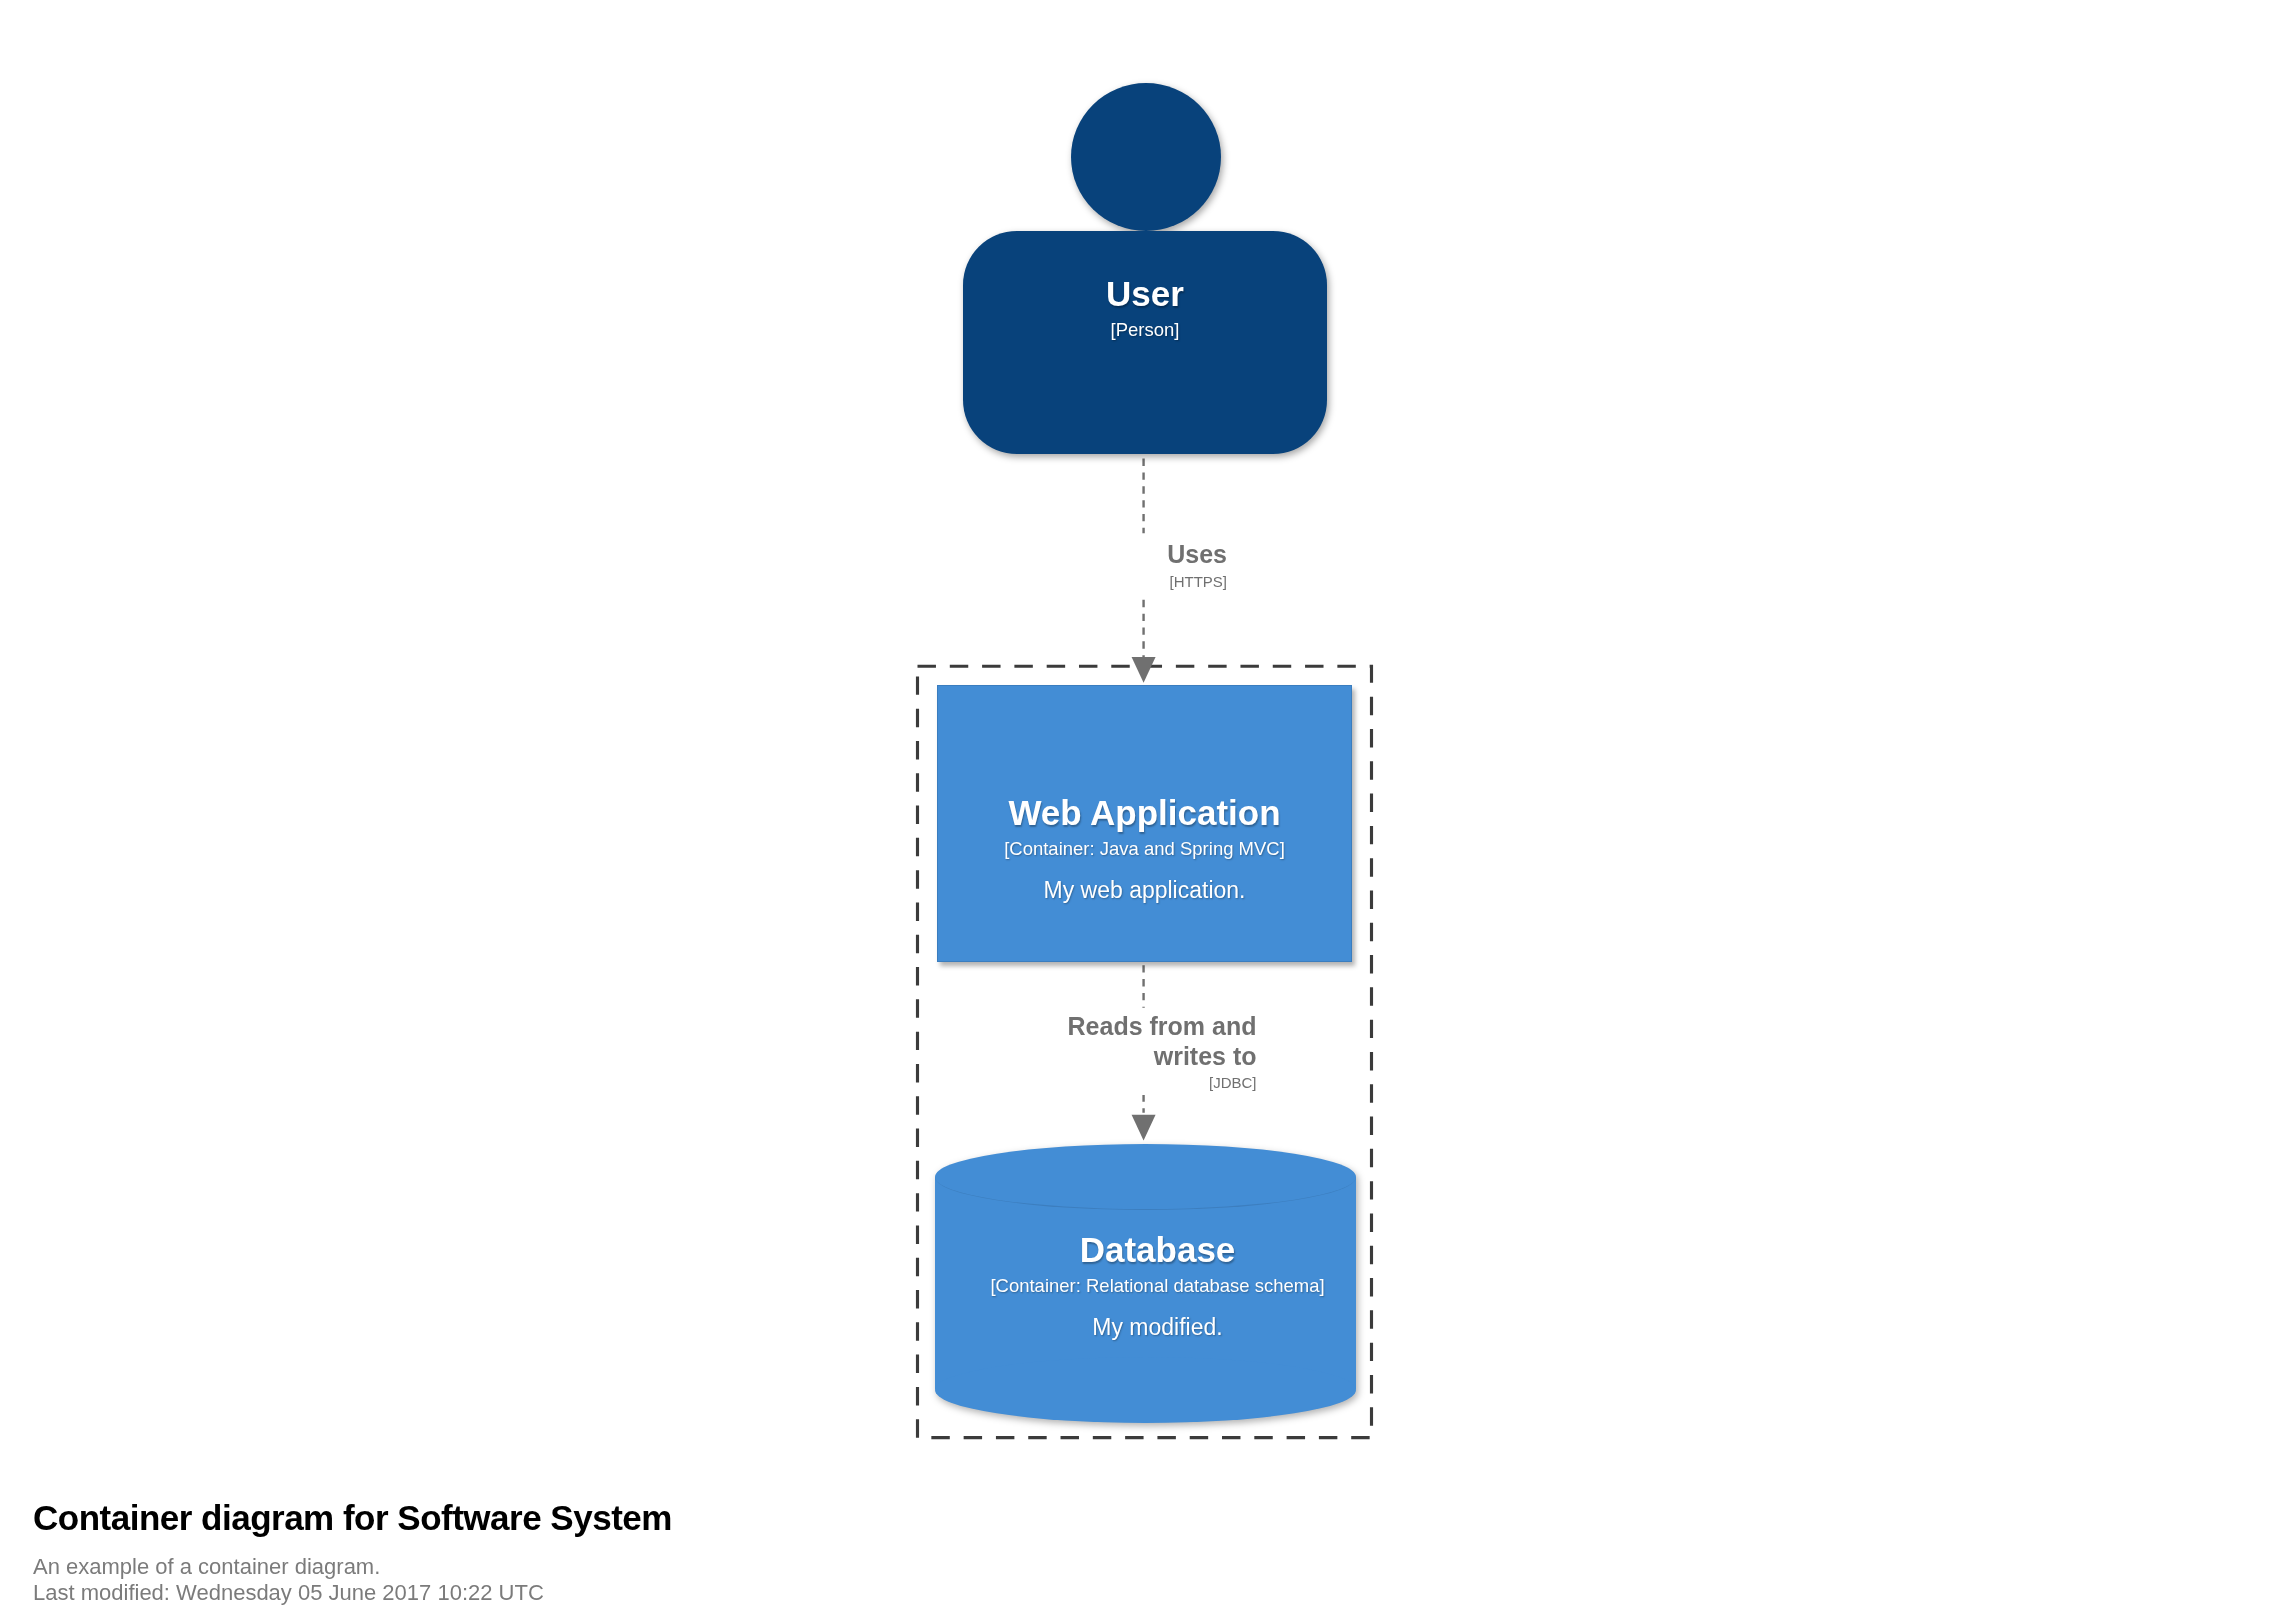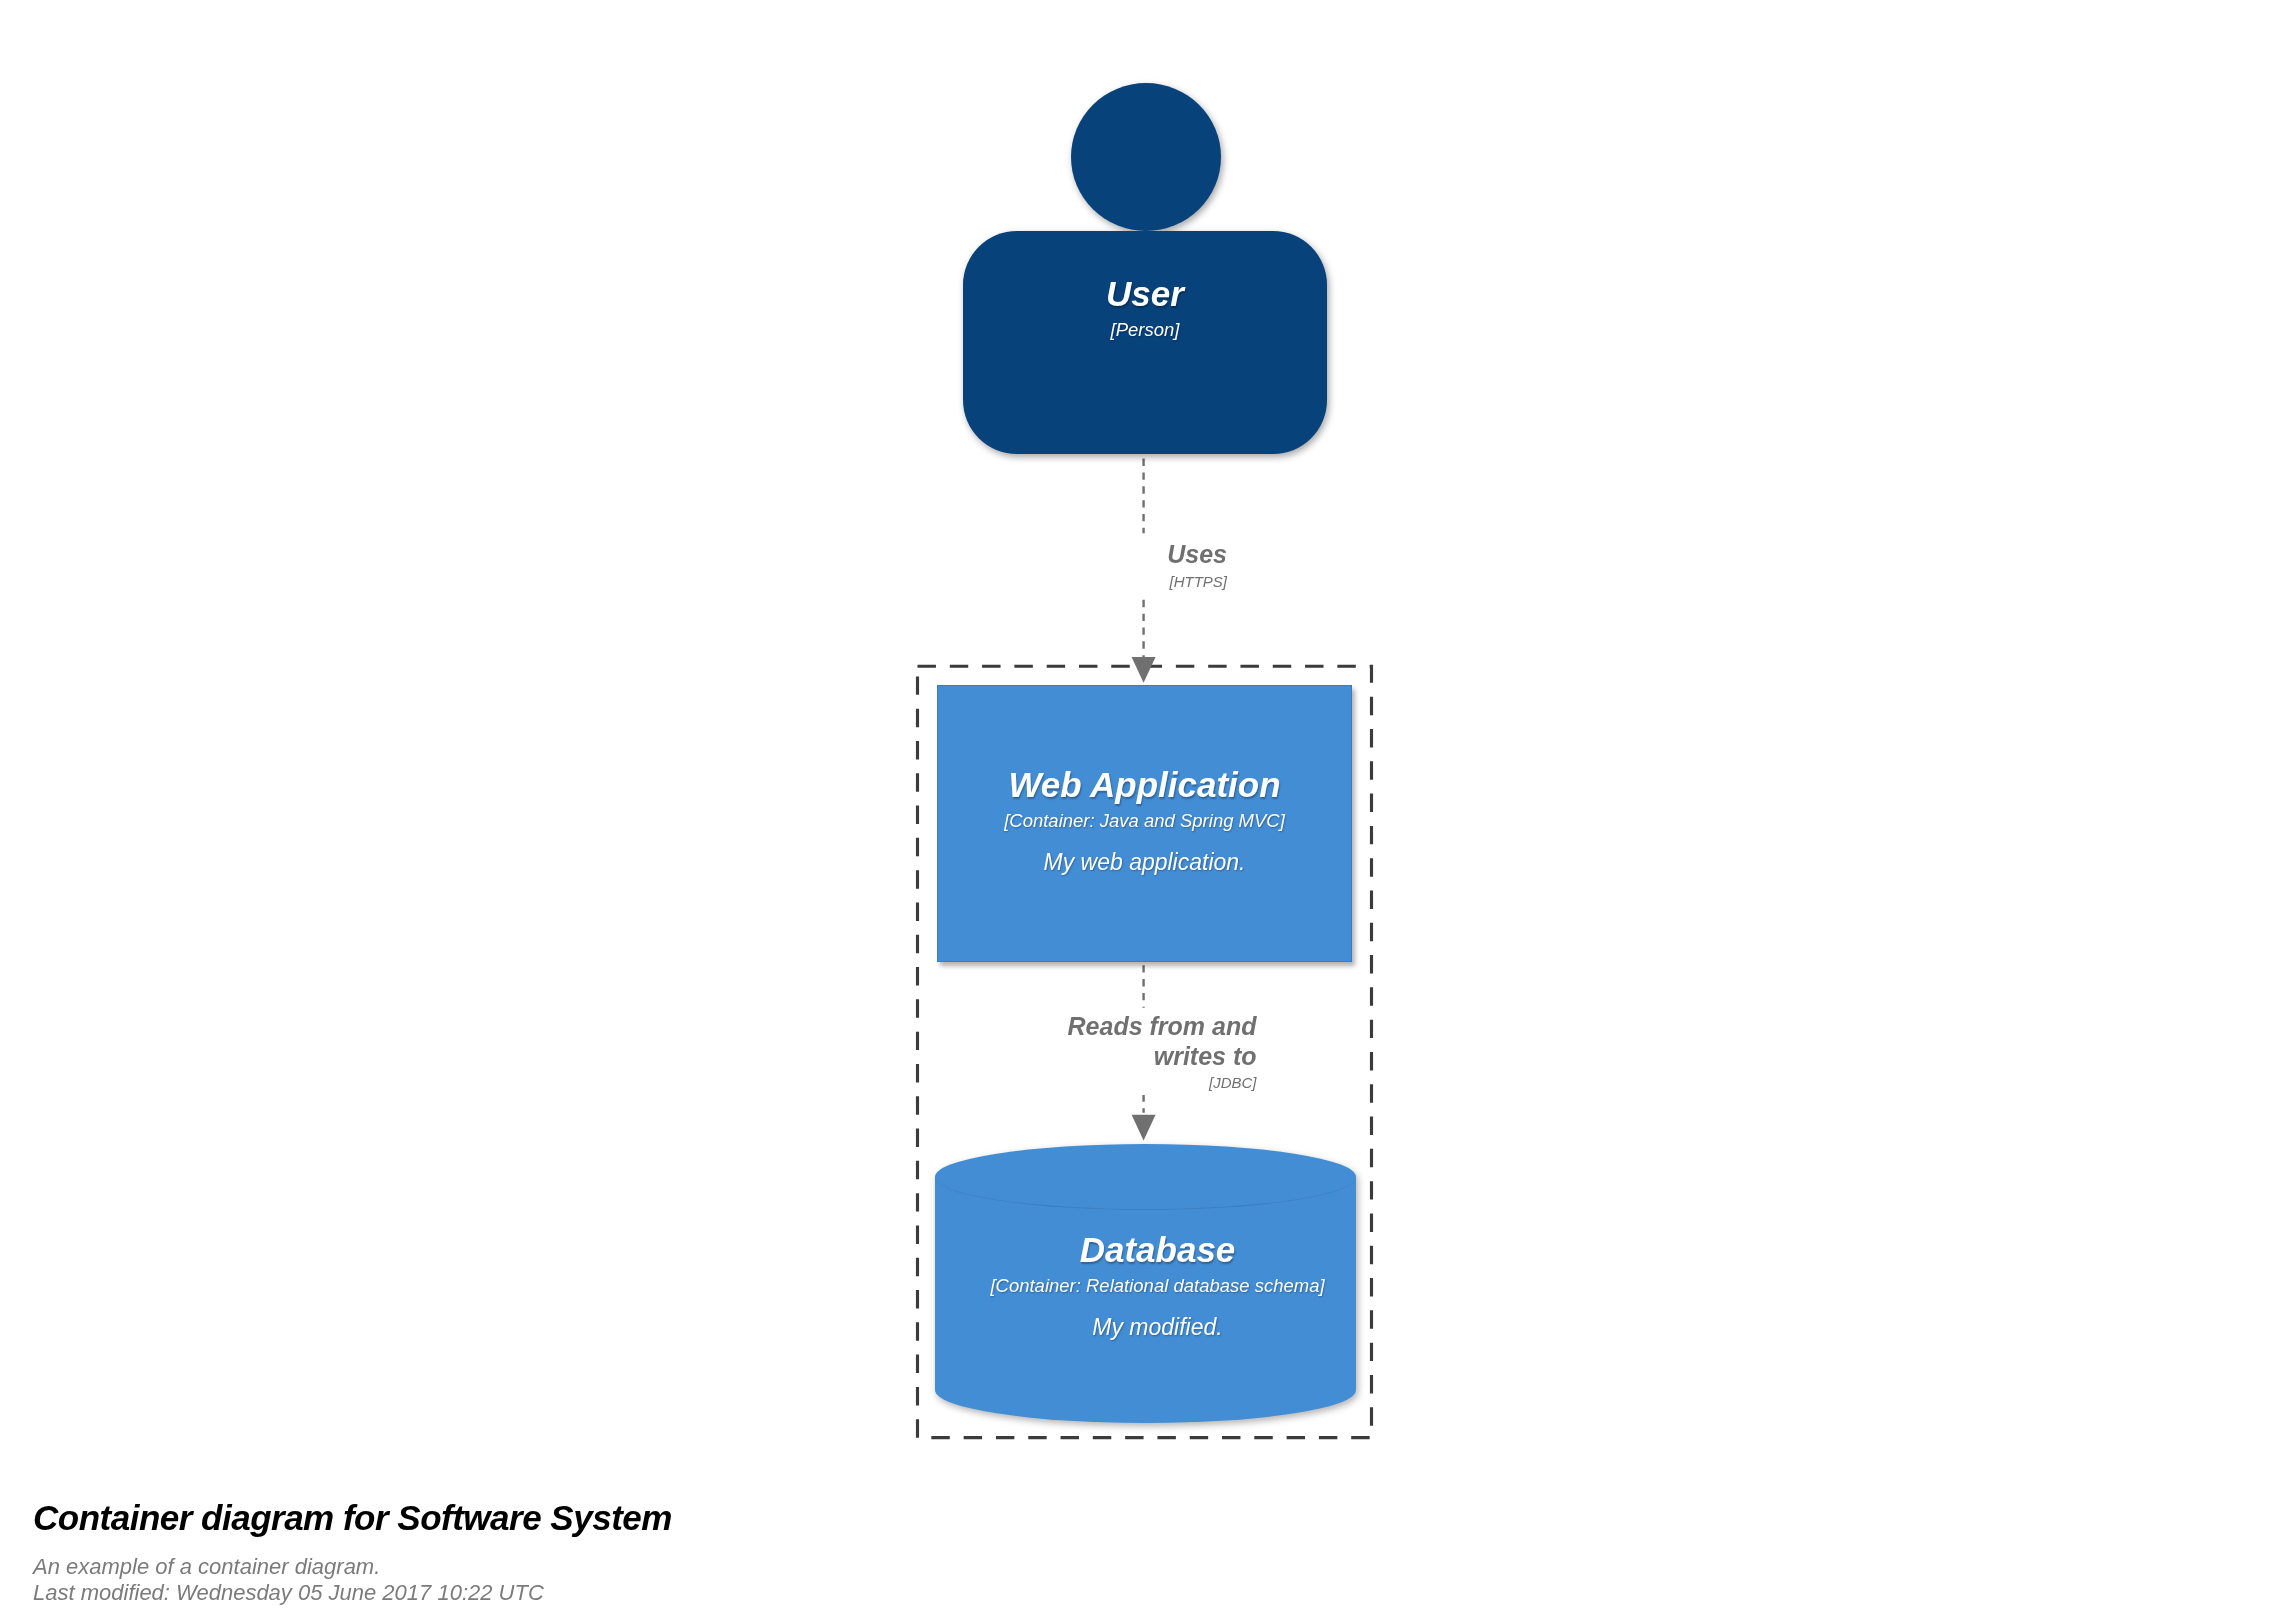--- a/index.html
+++ b/index.html
@@ -12,21 +12,21 @@
     --title:#000000;
     --subtitle:#7B7B7B;
     --canvas:#FFFFFF;
   }
   *{margin:0;padding:0;box-sizing:border-box;}
   html,body{background:var(--canvas);}
   body{
     font-family:"Liberation Sans","DejaVu Sans",sans-serif;
     width:2289px;height:1613px;overflow:hidden;
   }
-  .stage{position:relative;width:2057px;height:1613px;background:var(--canvas);font-style:italic;}
+  .stage{position:relative;width:2057px;height:1613px;background:var(--canvas);}
 
   
   svg.overlay{position:absolute;left:0;top:0;width:2289px;height:1613px;z-index:1;}
   .boundary-rect{fill:none;stroke:var(--boundary);stroke-width:3.4;stroke-dasharray:20 15;}
   .rel-line{stroke:var(--relationship);stroke-width:2.6;stroke-dasharray:8 7;fill:none;}
   .rel-arrowhead{fill:var(--relationship);stroke:none;}
 
   
   .person-group{position:absolute;left:0;top:0;z-index:2;filter:drop-shadow(2.8px 3.7px 3.7px rgba(0,0,0,0.35));}
   .person-head{
@@ -53,21 +53,21 @@
   .rel-label .rel-meta{font-size:15px;line-height:24px;}
   .rel-uses{left:1144px;top:540px;width:166px;}
   .rel-jdbc{left:1144px;top:1012px;width:225px;}
 
   
   .container-box{
     position:absolute;left:937px;top:685px;width:415px;height:277px;z-index:2;
     background:var(--container-bg);border:1.8px solid var(--container-border);
     box-shadow:2.8px 3.7px 4.6px rgba(0,0,0,0.3);
     display:flex;flex-direction:column;align-items:center;
-    padding-top:78px;text-align:center;color:#fff;
+    padding-top:106px;text-align:center;color:#fff;
   }
 
   .cylinder-group{position:absolute;left:935px;top:1144px;width:421px;height:279px;z-index:2;
     filter:drop-shadow(2.8px 3.7px 3.7px rgba(0,0,0,0.3));}
   .cyl-top{
     position:absolute;left:0;top:0;width:100%;height:66px;border-radius:50%;
     background:var(--container-bg);z-index:2;
     border-bottom:1.8px solid rgba(0,0,0,0.10);
   }
   .cyl-mid{position:absolute;left:0;top:33px;width:100%;height:212px;background:var(--container-bg);z-index:1;}

